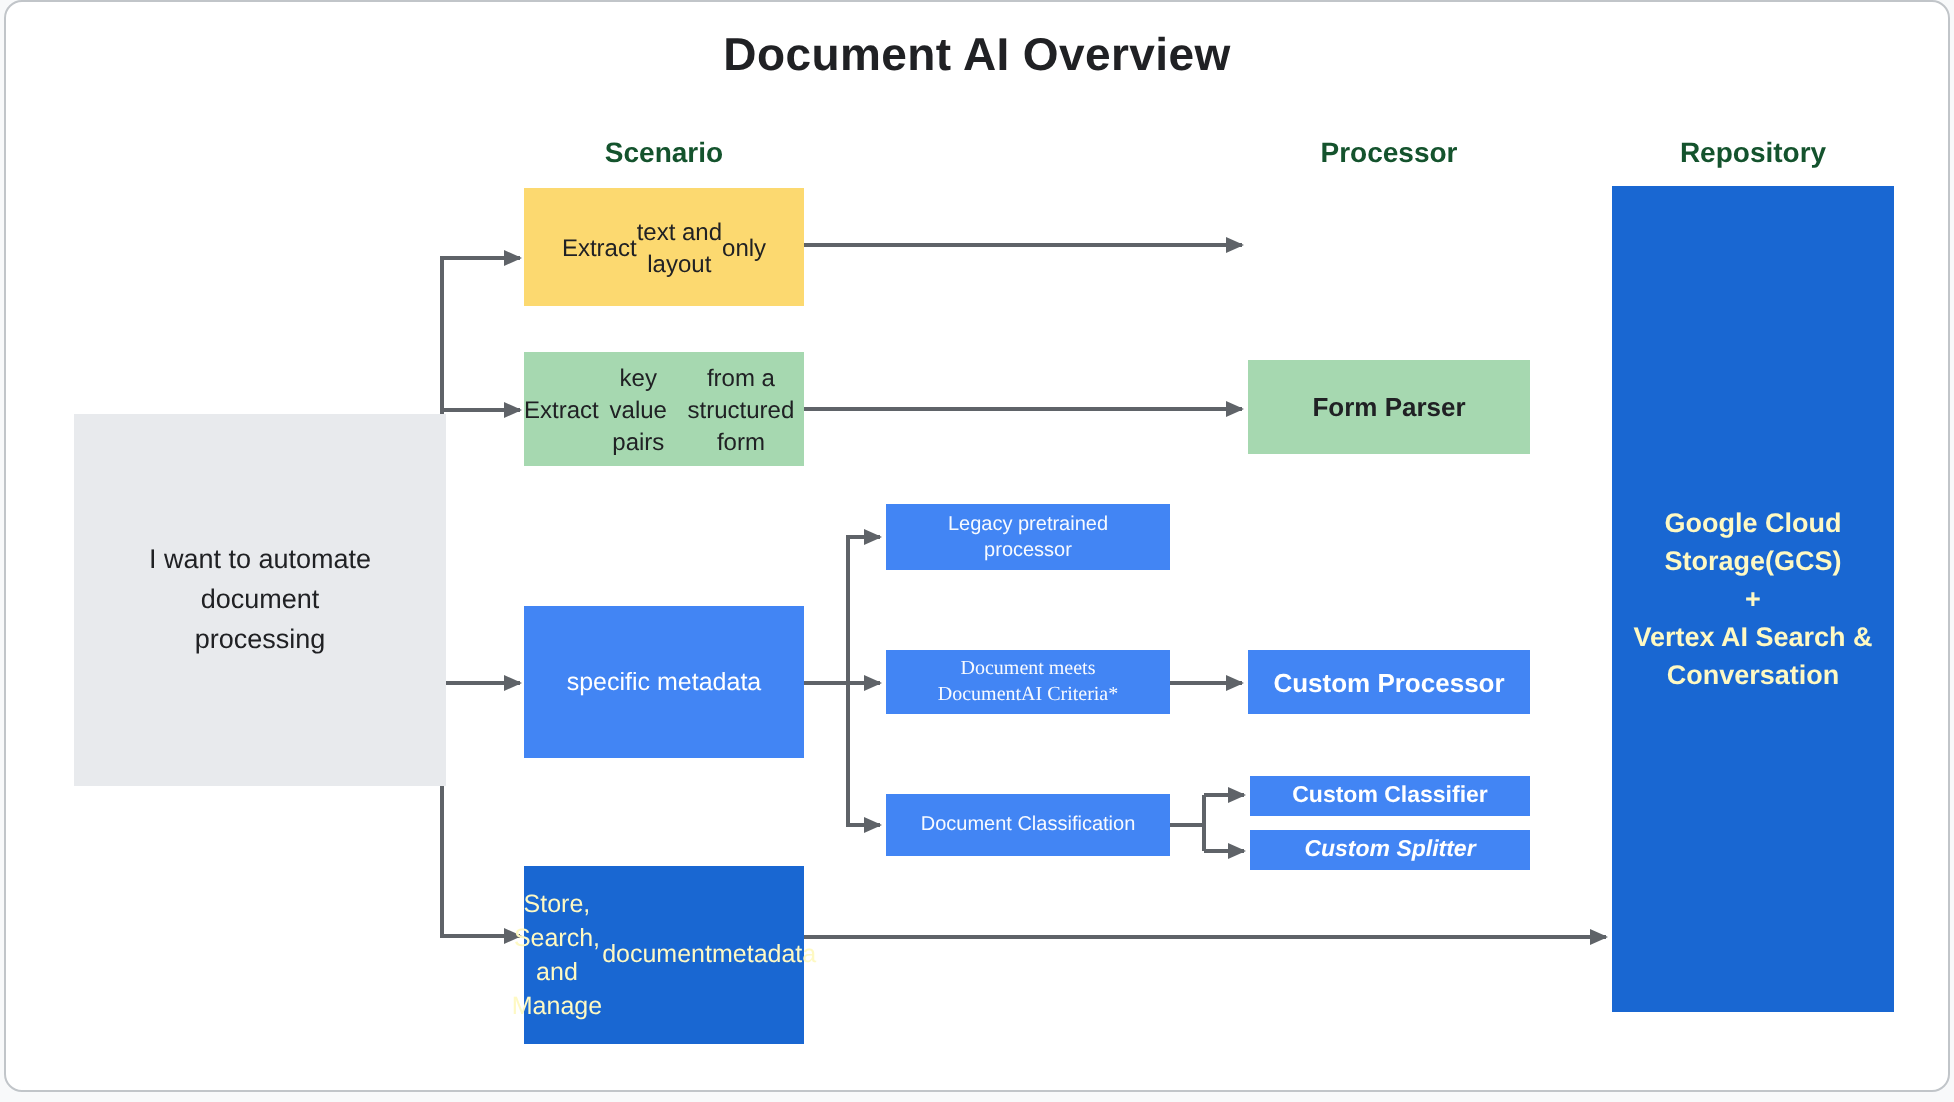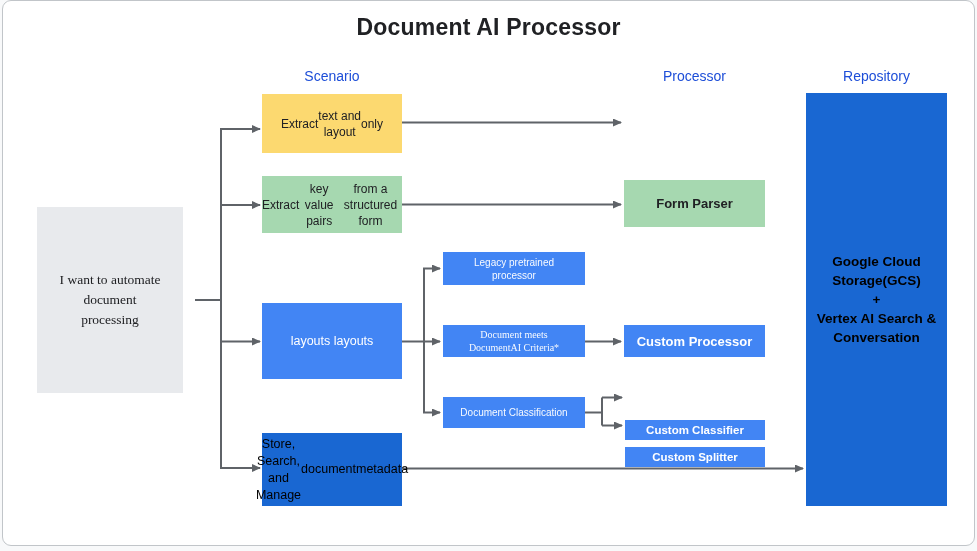--- a/index.html
+++ b/index.html
@@ -2,45 +2,45 @@
 <html style="--c-yellow: #FCD970; --c-green: #A6D8B0; --c-blue: #4285F4; --c-dark_blue: #1967D2; --c-gray: #E8EAED; --c-arrow: #5F6368;"><head>
 <meta charset="utf-8">
 <style>
   html,body{margin:0;padding:0;background:#F8F9FA;font-family:"Liberation Sans",sans-serif;}
   #canvas{position:relative;width:977px;height:551px;background:#F8F9FA;overflow:hidden;}
   #card{position:absolute;left:2px;top:0;width:971px;height:544px;background:#FFFFFF;
         border:1px solid #C1C5C9;border-radius:9px;}
   .abs{position:absolute;}
   .title{left:0;top:14px;width:100%;text-align:center;font-size:23px;font-weight:600;
          color:#202124;letter-spacing:.2px;}
-  .col-header{top:68px;text-align:center;font-size:14px;font-weight:400;color:#1d4ed8;}
+  .col-header{top:68px;text-align:center;font-size:14px;font-weight:700;color:#14532d;}
   .node{display:flex;align-items:center;justify-content:center;text-align:center;
         white-space:pre-line;box-sizing:border-box;}
   .node b{font-weight:400;}
   .start-node{background:var(--c-gray,#E8EAED);color:#202124;font-size:13.5px;line-height:20px;}
   .yellow{background:var(--c-yellow,#FCD970);color:#202124;font-size:12px;line-height:16px;}
   .green{background:var(--c-green,#A6D8B0);color:#202124;font-size:12px;line-height:16px;}
   .blue{background:var(--c-blue,#4285F4);color:#FFFFFF;}
-  .darkblue{background:var(--c-dark_blue,#1967D2);color:#000000;}
+  .darkblue{background:var(--c-dark_blue,#1967D2);color:#fef9c3;}
   .scenario-blue{font-size:12.5px;line-height:17px;}
   .store{font-size:12.5px;line-height:17px;font-weight:400;}
   .sub{font-size:10px;line-height:13px;color:rgba(255,255,255,.96);}
   .proc-big{font-size:13px;font-weight:700;color:#202124;}
   .proc-blue{font-size:13px;font-weight:700;}
-  .chip{font-size:11.5px;font-weight:700;margin-top:32px;}
+  .chip{font-size:11.5px;font-weight:700;}
   .repo{font-size:13.5px;font-weight:700;line-height:19px;}
   svg{display:block;}
 </style>
 </head>
 <body>
 
 <div id="canvas">
   <div id="card"></div>
 
-  <div class="abs title">Document AI Processor</div>
+  <div class="abs title">Document AI Overview</div>
 
   <div class="abs col-header" style="left:262px;width:140px;">Scenario</div>
   <div class="abs col-header" style="left:624px;width:141px;">Processor</div>
   <div class="abs col-header" style="left:806px;width:141px;">Repository</div>
 
   <svg class="abs" style="left:0;top:0;pointer-events:none;" width="977" height="551">
     <defs>
       <marker id="arr" markerUnits="userSpaceOnUse" markerWidth="10" markerHeight="9" refX="8" refY="4" orient="auto">
         <path d="M0,0 L9,4 L0,8 Z" fill="#5F6368"></path>
       </marker>
@@ -61,43 +61,43 @@
       <path d="M423 412.5 H440" marker-end="url(#arr)"></path>
       <path d="M585 341.5 H621" marker-end="url(#arr)"></path>
       <path d="M585 412.5 H602"></path>
       <path d="M602 397.5 V425.5"></path>
       <path d="M602 397.5 H622" marker-end="url(#arr)"></path>
       <path d="M602 425.5 H622" marker-end="url(#arr)"></path>
       <path d="M402 468.5 H803" marker-end="url(#arr)"></path>
     </g>
   </svg>
 
-  <div class="abs node start-node" style="left:37px;top:207px;width:146px;height:186px;font-family:Liberation Serif, serif;">I want to automate
+  <div class="abs node start-node" style="left:37px;top:207px;width:186px;height:186px;">I want to automate
 document
 processing</div>
 
   <div class="abs node yellow" style="left:262px;top:94px;width:140px;height:59px;"><span>Extract </span><b>text and
 layout</b><span> only</span></div>
   <div class="abs node green" style="left:262px;top:176px;width:140px;height:57px;"><span>Extract </span><b>key value
 pairs</b><span> from a
 structured form</span></div>
-  <div class="abs node blue scenario-blue" style="left:262px;top:303px;width:140px;height:76px;"><b>layouts layouts</b></div>
-  <div class="abs node darkblue store" style="left:262px;top:433px;width:140px;height:73px;align-items:center;"><b>Store, Search, and
+  <div class="abs node blue scenario-blue" style="left:262px;top:303px;width:140px;height:76px;"><b>specific metadata</b></div>
+  <div class="abs node darkblue store" style="left:262px;top:433px;width:140px;height:89px;align-items:center;"><b>Store, Search, and
 Manage</b><span> document
 </span><b>metadata</b></div>
 
   <div class="abs node blue sub" style="left:443px;top:252px;width:142px;height:33px;">Legacy pretrained
 processor</div>
   <div class="abs node blue sub" style="left:443px;top:325px;width:142px;height:32px;font-family:Liberation Serif, serif;">Document meets
 DocumentAI Criteria*</div>
   <div class="abs node blue sub" style="left:443px;top:397px;width:142px;height:31px;">Document Classification</div>
 
   <div class="abs node blue proc-blue" style="left:624px;top:325px;width:141px;height:32px;">Custom Processor</div>
   <div class="abs node green proc-big" style="left:624px;top:180px;width:141px;height:47px;">Form Parser</div>
   <div class="abs node blue chip" style="left:625px;top:388px;width:140px;height:20px;">Custom Classifier</div>
-  <div class="abs node blue chip" style="left:625px;top:415px;width:140px;height:20px;">Custom Splitter</div>
+  <div class="abs node blue chip" style="left:625px;top:415px;width:140px;height:20px;font-style:italic;">Custom Splitter</div>
 
   <div class="abs node darkblue repo" style="left:806px;top:93px;width:141px;height:413px;">Google Cloud
 Storage(GCS)
 +
 Vertex AI Search &amp;
 Conversation</div>
 </div>
 
 </body></html>

